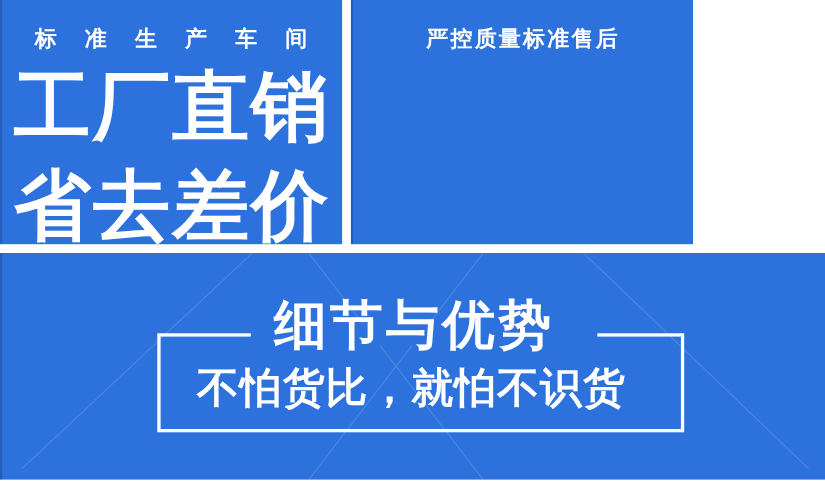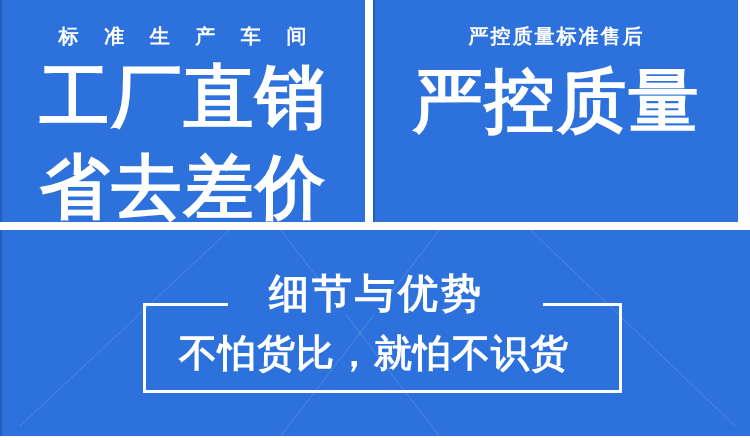--- a/index.html
+++ b/index.html
@@ -18,21 +18,21 @@
     height: 440px;
     background: #ffffff;
     overflow: hidden;
   }
 
   
   .top-row {
     position: absolute;
     left: 0;
     top: 0;
-    width: 738px;
+    width: 630px;
     height: 222px;
     display: flex;
     gap: 8px;
   }
 
   .panel {
     position: relative;
     flex: 1 1 0;
     background: #2c71dc;
     color: #ffffff;
@@ -122,21 +122,21 @@
     background: #2c71dc;
   }
 
   .banner-title {
     position: absolute;
     left: 0;
     right: 0;
     top: 43px;
     text-align: center;
     color: #ffffff;
-    font-size: 40px;
+    font-size: 48px;
     font-weight: bold;
     line-height: 1;
     letter-spacing: 3px;
     text-indent: 3px;
     white-space: nowrap;
   }
 
   .banner-subtitle {
     position: absolute;
     left: 0;
@@ -160,21 +160,20 @@
   <div class="top-row">
 
     <div class="panel">
       <div class="panel-kicker">标 准 生 产 车 间</div>
       <div class="panel-line first">工厂直销</div>
       <div class="panel-line second">省去差价</div>
     </div>
 
     <div class="panel">
       <div class="panel-kicker tight">严控质量标准售后</div>
-      <div class="panel-line second">严控质量</div>
     </div>
 
   </div>
 
   <div class="bottom-banner">
 
     <svg class="deco-diagonals" width="750" height="206" viewBox="0 0 750 206">
       <line x1="250" y1="-40" x2="470" y2="246" stroke="#ffffff" stroke-width="1"></line>
       <line x1="470" y1="-40" x2="250" y2="246" stroke="#ffffff" stroke-width="1"></line>
       <line x1="20" y1="196" x2="240" y2="-10" stroke="#ffffff" stroke-width="1"></line>

